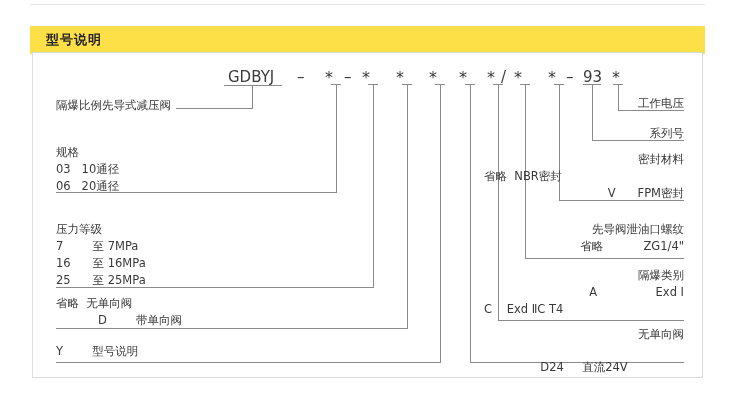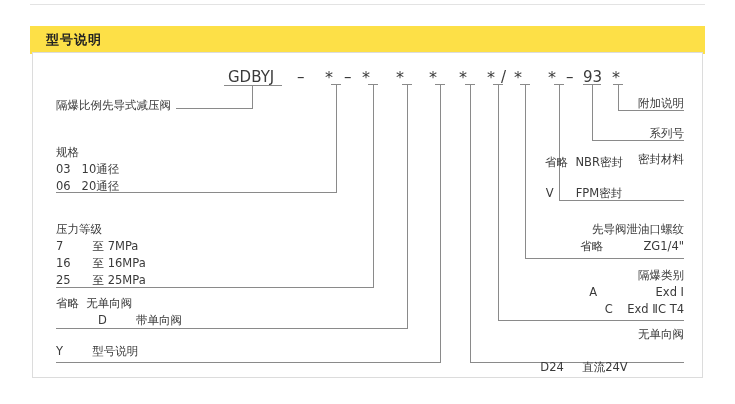--- a/index.html
+++ b/index.html
@@ -142,42 +142,42 @@
   <div class="grp" style="left:56px;top:296px;">
     <div class="row" style="left:0;top:0;">省略  无单向阀</div>
     <div class="row" style="left:0;top:17px;margin-left:42px;">D        带单向阀</div>
   </div>
 
   <div class="grp" style="left:56px;top:344px;">
     <div class="row" style="left:0;top:0;">Y        型号说明</div>
   </div>
 
   <div class="grp" style="left:484px;top:96px;width:200px;">
-    <div class="row r" style="left:0;top:0;width:200px;text-align:right;">附加说明</div>
+    <div class="row r" style="left:0;top:0;width:200px;text-align:right;">工作电压</div>
   </div>
 
   <div class="grp" style="left:484px;top:126px;width:200px;">
     <div class="row r" style="left:0;top:0;width:200px;text-align:right;">系列号</div>
   </div>
 
   <div class="grp" style="left:484px;top:152px;width:200px;">
     <div class="row r" style="left:0;top:0;width:200px;text-align:right;">密封材料</div>
-    <div class="row r" style="left:0;top:3px;width:200px;text-align:center;">省略  NBR密封</div>
-    <div class="row r" style="left:0;top:34px;width:200px;text-align:center;">V      FPM密封</div>
+    <div class="row r" style="left:0;top:17px;width:200px;text-align:left;">省略  NBR密封</div>
+    <div class="row r" style="left:0;top:34px;width:200px;text-align:right;">V      FPM密封</div>
   </div>
 
   <div class="grp" style="left:484px;top:222px;width:200px;">
     <div class="row r" style="left:0;top:0;width:200px;text-align:right;">先导阀泄油口螺纹</div>
     <div class="row r" style="left:0;top:17px;width:200px;text-align:right;">省略           ZG1/4"</div>
   </div>
 
   <div class="grp" style="left:484px;top:268px;width:200px;">
     <div class="row r" style="left:0;top:0;width:200px;text-align:right;">隔爆类别</div>
     <div class="row r" style="left:0;top:17px;width:200px;text-align:right;">A                Exd Ⅰ</div>
-    <div class="row r" style="left:0;top:34px;width:200px;text-align:right;">C    Exd ⅡC T4</div>
+    <div class="row r" style="left:0;top:34px;width:200px;text-align:left;">C    Exd ⅡC T4</div>
   </div>
 
   <div class="grp" style="left:484px;top:327px;width:200px;">
     <div class="row r" style="left:0;top:0;width:200px;text-align:right;">无单向阀</div>
     <div class="row r" style="left:0;top:33px;width:200px;text-align:center;">D24     直流24V</div>
   </div>
 
 </div>
 
 </body></html>

